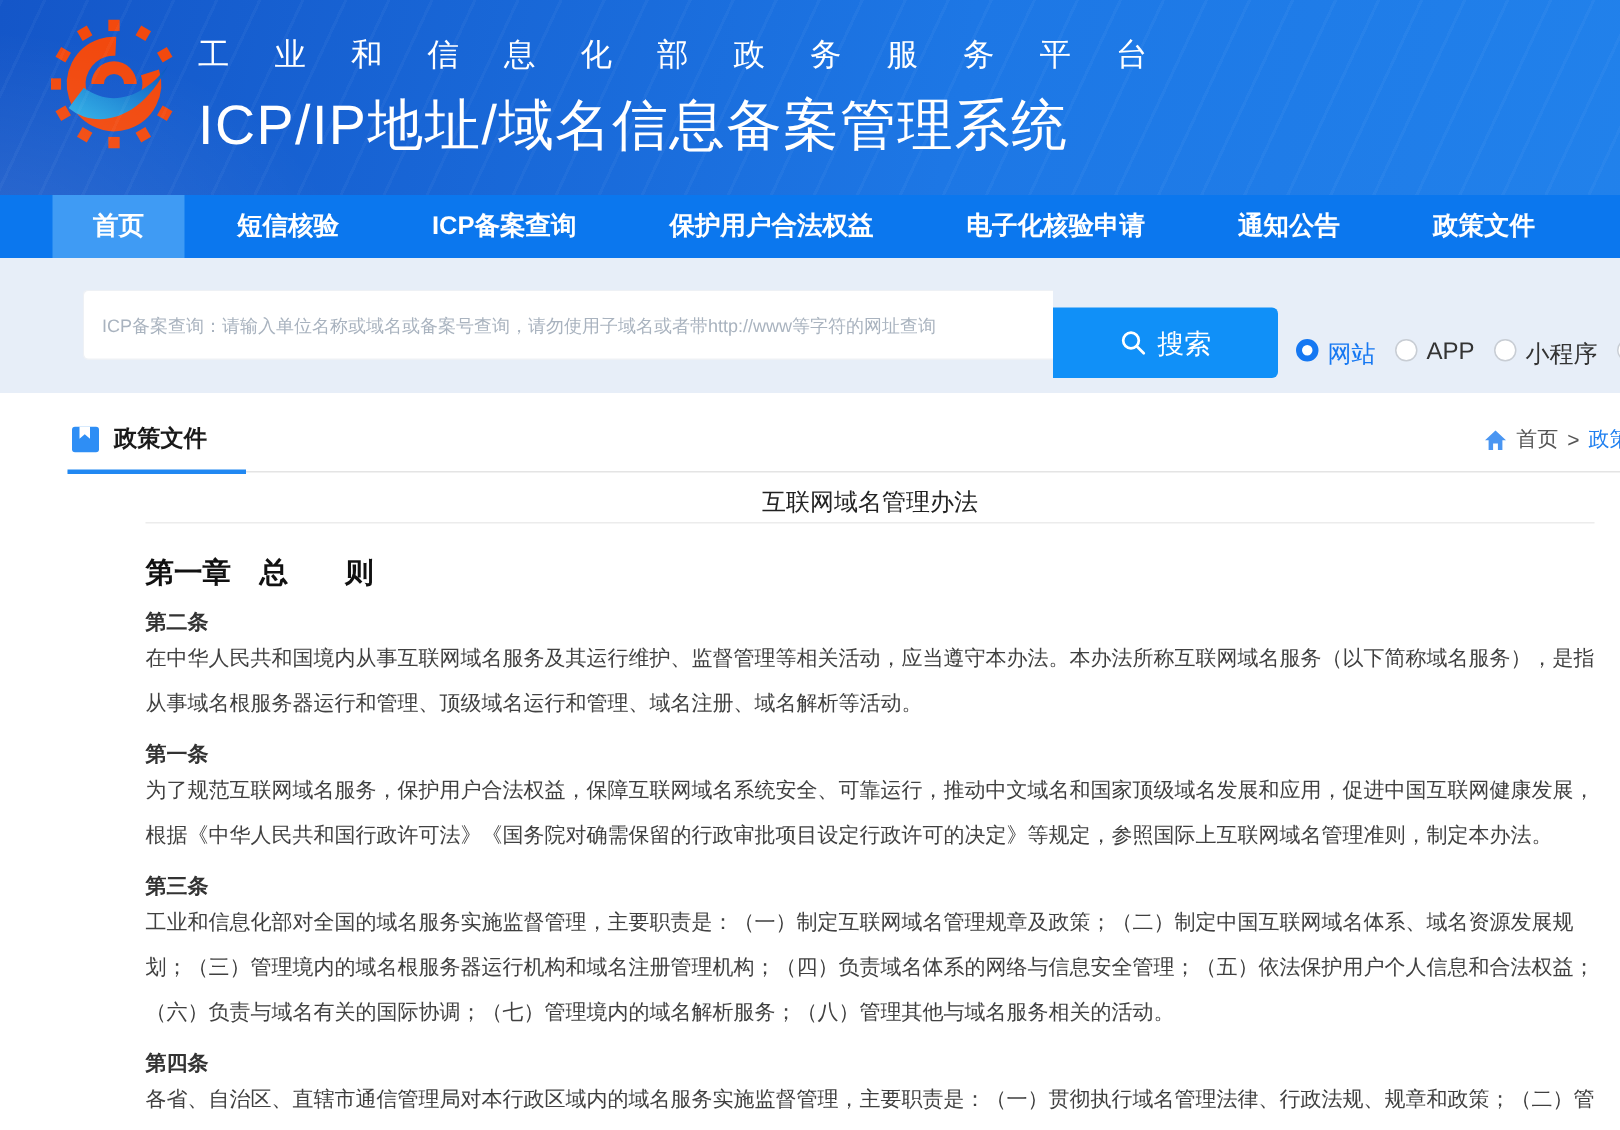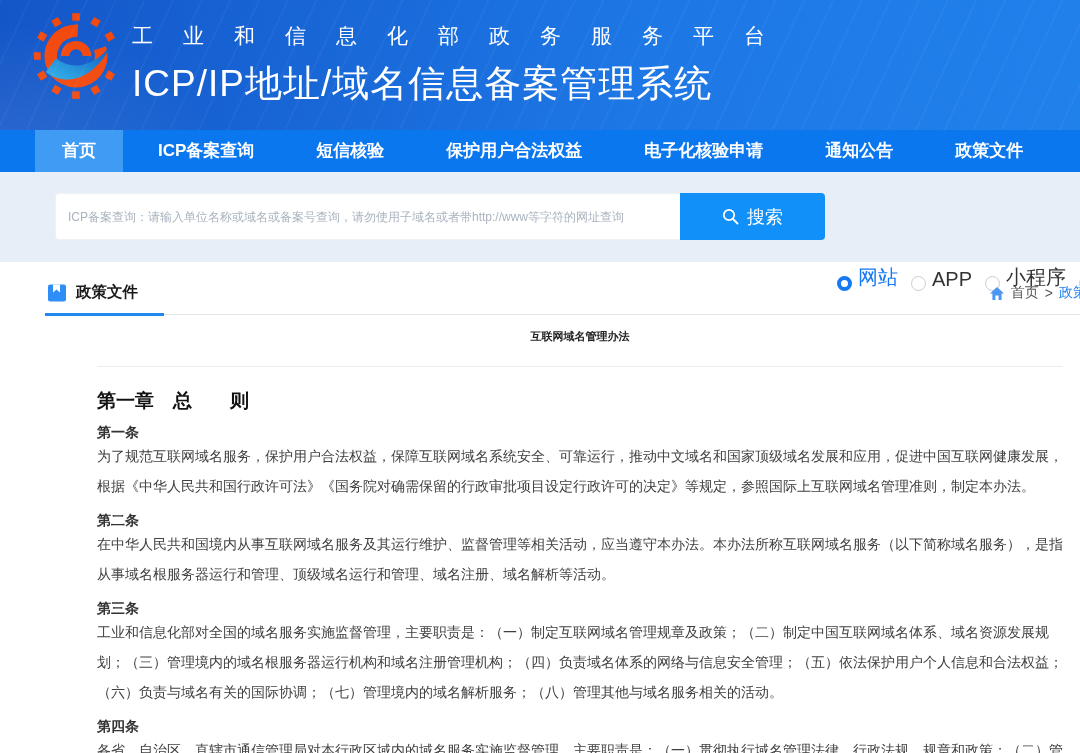--- a/index.html
+++ b/index.html
@@ -25,43 +25,43 @@
   .nav-item { display:block; color:#fff; font-size:17px; font-weight:700; line-height:42px;
     padding:0 27px; text-decoration:none; white-space:nowrap; }
   .nav-item.active { background:#3f9bf4; }
 
   
   .search-bar { height:90px; background:#e7eef8; display:flex; align-items:flex-start; padding-left:55px; }
   .search-input { margin-top:21px; width:647px; height:47px; border:1px solid #eef1f5; border-right:none;
     border-radius:4px 0 0 4px; padding:0 12px; font-size:12px; color:#333; outline:none;
     font-family:inherit; }
   .search-input::placeholder { color:#a9b3bf; }
-  .search-button { margin-top:21px; width:150px; height:47px; background:#1090f8; color:#fff;
+  .search-button { margin-top:33px; width:150px; height:47px; background:#1090f8; color:#fff;
     border:none; border-radius:0 4px 4px 0; font-size:18px; display:flex; align-items:center;
     justify-content:center; gap:8px; cursor:pointer; font-family:inherit; }
   .radio-group { display:flex; gap:13px; margin-left:12px; padding-top:54px; }
-  .radio-option { display:flex; align-items:flex-end; gap:6px; font-size:20px; color:#333;
-    white-space:nowrap; cursor:pointer;margin-top:38px; }
+  .radio-option { display:flex; align-items:flex-start; gap:6px; font-size:16px; color:#333;
+    white-space:nowrap; cursor:pointer; }
   .radio-dot { width:15px; height:15px; border-radius:50%; background:#fff; border:1px solid #c8cdd4; flex:none; }
   .radio-option.selected .radio-dot { border:4.5px solid #1678f2; }
   .radio-option.selected { color:#1678f2; }
 
   
   .content { padding:0 45px; background:#fff; }
   .tab-row { display:flex; justify-content:space-between; align-items:flex-end;
     border-bottom:1px solid #e4e4e4; padding-top:14px; height:53px; }
   .tab { display:flex; align-items:center; gap:9px; font-size:15.5px; font-weight:700; color:#1a1a1a;
     padding:0 26px 10px 2px; border-bottom:3px solid #2188f2; margin-bottom:-2px; cursor:pointer; }
   .breadcrumb { display:flex; align-items:center; gap:6px; font-size:14px; color:#555; padding-bottom:12px; }
   .breadcrumb a { color:#555; text-decoration:none; }
   .breadcrumb .current { color:#2080f0; }
 
   .article { padding:0 52px; }
-  .article-title { text-align:center; font-size:11px; font-weight:700; color:#222;
-    padding:12px 0 21px; line-height:18px; border-bottom:1px solid #ececec; }
+  .article-title { text-align:center; font-size:16px; font-weight:400; color:#222;
+    padding:12px 0 3px; line-height:18px; border-bottom:1px solid #ececec; }
   .chapter { font-size:19px; font-weight:700; color:#111; margin-top:22px; line-height:24px;
     white-space:pre-wrap; }
   .clause-heading { font-size:14px; font-weight:700; color:#333; line-height:18px; margin-top:10px; }
   .clause-text { font-size:14px; color:#404040; line-height:30px; }
 </style>
 </head>
 <body>
 
 <div class="page">
 
@@ -93,22 +93,22 @@
       </svg>
     </div>
     <div class="titles">
       <div class="platform-title">工业和信息化部政务服务平台</div>
       <div class="system-title">ICP/IP地址/域名信息备案管理系统</div>
     </div>
   </header>
 
   <nav class="main-nav">
     <a href="#" class="nav-item active">首页</a>
+    <a href="#" class="nav-item">短信核验</a>
     <a href="#" class="nav-item">ICP备案查询</a>
-    <a href="#" class="nav-item">短信核验</a>
     <a href="#" class="nav-item">保护用户合法权益</a>
     <a href="#" class="nav-item">电子化核验申请</a>
     <a href="#" class="nav-item">通知公告</a>
     <a href="#" class="nav-item">政策文件</a>
   </nav>
 
   <div class="search-bar">
     <input type="text" class="search-input" placeholder="ICP备案查询：请输入单位名称或域名或备案号查询，请勿使用子域名或者带http://www等字符的网址查询" style="">
     <button class="search-button">
       <svg width="17" height="17" viewBox="0 0 17 17">
@@ -155,27 +155,27 @@
         <span>&gt;</span>
         <span class="current">政策文件</span>
       </div>
     </div>
 
     <article class="article">
       <h1 class="article-title">互联网域名管理办法</h1>
       <h2 class="chapter">第一章　总　　则</h2>
 
       <section class="clause">
-        <div class="clause-heading">第一条</div>
-        <div class="clause-text">为了规范互联网域名服务，保护用户合法权益，保障互联网域名系统安全、可靠运行，推动中文域名和国家顶级域名发展和应用，促进中国互联网健康发展，根据《中华人民共和国行政许可法》《国务院对确需保留的行政审批项目设定行政许可的决定》等规定，参照国际上互联网域名管理准则，制定本办法。</div>
+        <div class="clause-heading">第二条</div>
+        <div class="clause-text">在中华人民共和国境内从事互联网域名服务及其运行维护、监督管理等相关活动，应当遵守本办法。本办法所称互联网域名服务（以下简称域名服务），是指从事域名根服务器运行和管理、顶级域名运行和管理、域名注册、域名解析等活动。</div>
       </section>
 
       <section class="clause">
-        <div class="clause-heading">第二条</div>
-        <div class="clause-text">在中华人民共和国境内从事互联网域名服务及其运行维护、监督管理等相关活动，应当遵守本办法。本办法所称互联网域名服务（以下简称域名服务），是指从事域名根服务器运行和管理、顶级域名运行和管理、域名注册、域名解析等活动。</div>
+        <div class="clause-heading">第一条</div>
+        <div class="clause-text">为了规范互联网域名服务，保护用户合法权益，保障互联网域名系统安全、可靠运行，推动中文域名和国家顶级域名发展和应用，促进中国互联网健康发展，根据《中华人民共和国行政许可法》《国务院对确需保留的行政审批项目设定行政许可的决定》等规定，参照国际上互联网域名管理准则，制定本办法。</div>
       </section>
 
       <section class="clause">
         <div class="clause-heading">第三条</div>
         <div class="clause-text">工业和信息化部对全国的域名服务实施监督管理，主要职责是：（一）制定互联网域名管理规章及政策；（二）制定中国互联网域名体系、域名资源发展规划；（三）管理境内的域名根服务器运行机构和域名注册管理机构；（四）负责域名体系的网络与信息安全管理；（五）依法保护用户个人信息和合法权益；（六）负责与域名有关的国际协调；（七）管理境内的域名解析服务；（八）管理其他与域名服务相关的活动。</div>
       </section>
 
       <section class="clause">
         <div class="clause-heading">第四条</div>
         <div class="clause-text">各省、自治区、直辖市通信管理局对本行政区域内的域名服务实施监督管理，主要职责是：（一）贯彻执行域名管理法律、行政法规、规章和政策；（二）管</div>

